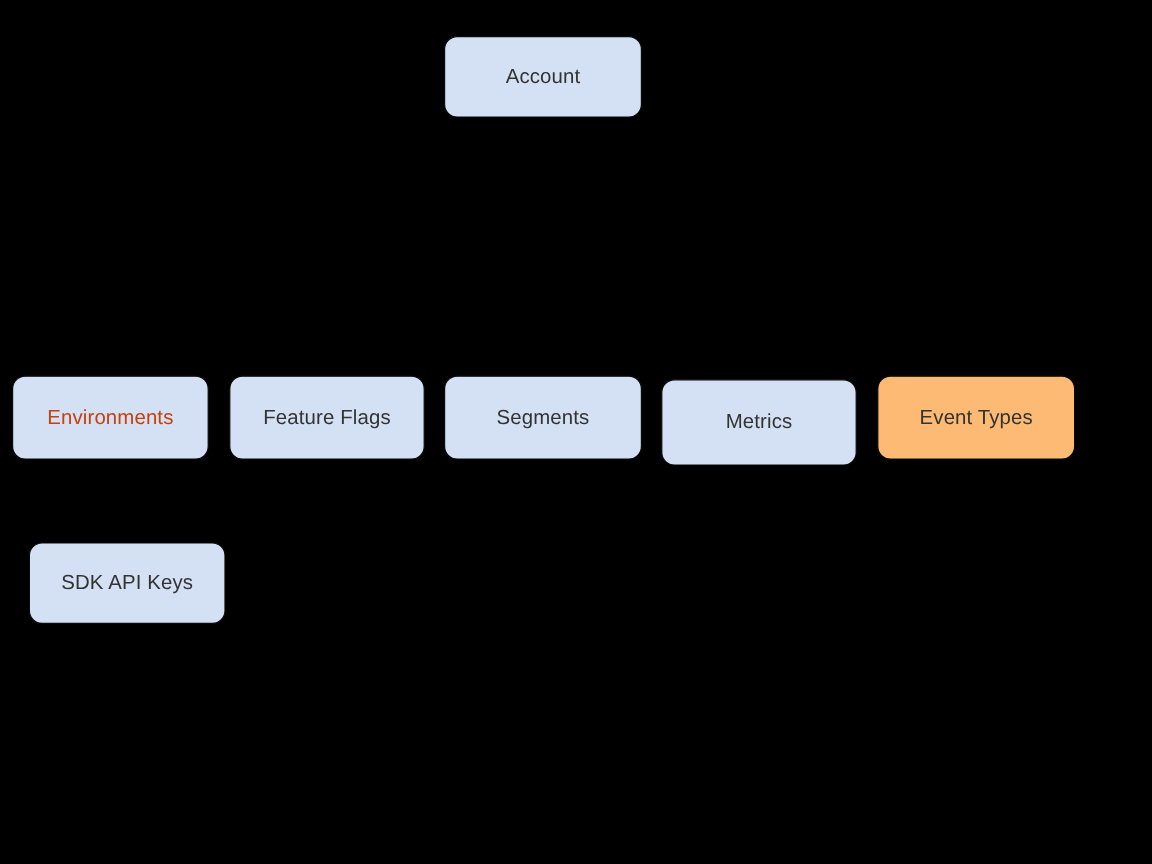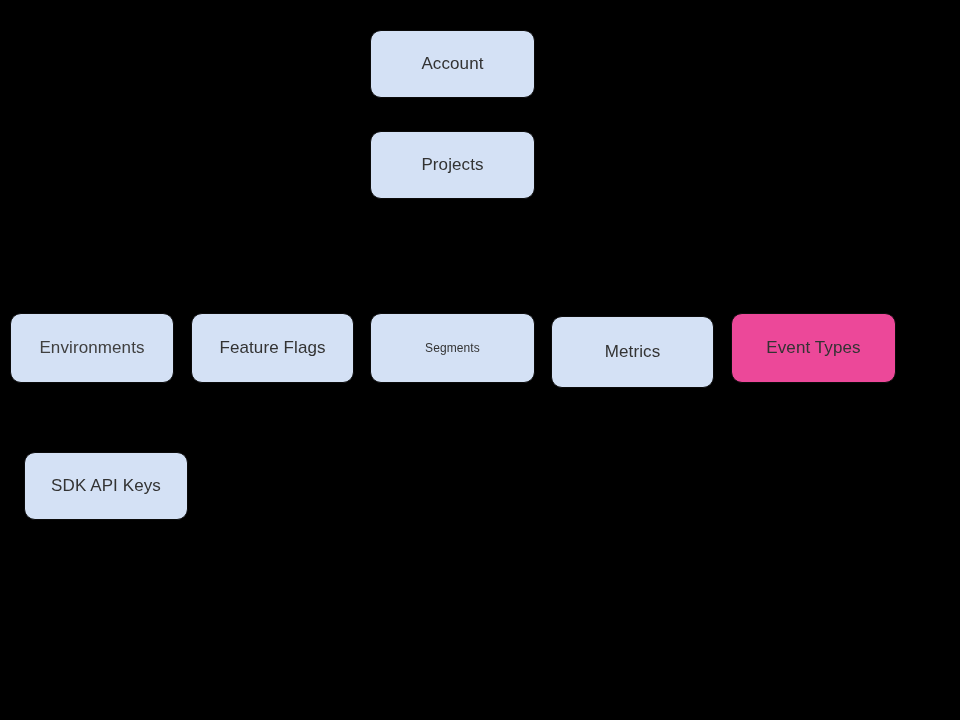--- a/index.html
+++ b/index.html
@@ -48,34 +48,31 @@
     pointer-events: none;
   }
 </style>
 </head>
 <body>
 
 <div id="canvas" style="width: 960px; height: 720px; background: rgb(0, 0, 0); padding-left: 41px;">
     <div class="node" style="left: 370px; top: 30px; width: 165px; height: 68px; background: rgb(212, 225, 245); border-color: rgb(11, 11, 11); color: rgb(51, 51, 51); border-radius: 11px; font-size: 17px;">
       <span class="node-label">Account</span>
     </div>
-    <div class="node" style="left: 370px; top: 131px; width: 165px; height: 68px; background: rgb(212, 225, 245); border-color: rgb(11, 11, 11); color: rgb(51, 51, 51); border-radius: 11px; font-size: 17px;">
-      <span class="node-label">Projects</span>
-    </div>
-    <div class="node" style="left: 10px; top: 313px; width: 164px; height: 70px; background: rgb(212, 225, 245); border-color: rgb(11, 11, 11); color: #404040; border-radius: 11px; font-size: 17px;">
+    <div class="node" style="left: 10px; top: 313px; width: 164px; height: 70px; background: rgb(212, 225, 245); border-color: rgb(11, 11, 11); color: #c2410c; border-radius: 11px; font-size: 17px;">
       <span class="node-label">Environments</span>
     </div>
     <div class="node" style="left: 191px; top: 313px; width: 163px; height: 70px; background: rgb(212, 225, 245); border-color: rgb(11, 11, 11); color: rgb(51, 51, 51); border-radius: 11px; font-size: 17px;">
       <span class="node-label">Feature Flags</span>
     </div>
-    <div class="node" style="left: 370px; top: 313px; width: 165px; height: 70px; background: rgb(212, 225, 245); border-color: rgb(11, 11, 11); color: rgb(51, 51, 51); border-radius: 11px; font-size: 12px;">
+    <div class="node" style="left: 370px; top: 313px; width: 165px; height: 70px; background: rgb(212, 225, 245); border-color: rgb(11, 11, 11); color: rgb(51, 51, 51); border-radius: 11px; font-size: 17px;">
       <span class="node-label">Segments</span>
     </div>
     <div class="node" style="left: 551px; top: 316px; width: 163px; height: 72px; background: rgb(212, 225, 245); border-color: rgb(11, 11, 11); color: rgb(51, 51, 51); border-radius: 11px; font-size: 17px;">
       <span class="node-label">Metrics</span>
     </div>
-    <div class="node" style="left: 731px; top: 313px; width: 165px; height: 70px; background: #ec4899; border-color: rgb(11, 11, 11); color: rgb(51, 51, 51); border-radius: 11px; font-size: 17px;">
+    <div class="node" style="left: 731px; top: 313px; width: 165px; height: 70px; background: #fdba74; border-color: rgb(11, 11, 11); color: rgb(51, 51, 51); border-radius: 11px; font-size: 17px;">
       <span class="node-label">Event Types</span>
     </div>
     <div class="node" style="left: 24px; top: 452px; width: 164px; height: 68px; background: rgb(212, 225, 245); border-color: rgb(11, 11, 11); color: rgb(51, 51, 51); border-radius: 11px; font-size: 17px;">
       <span class="node-label">SDK API Keys</span>
     </div>
   </div>
 
 </body></html>

